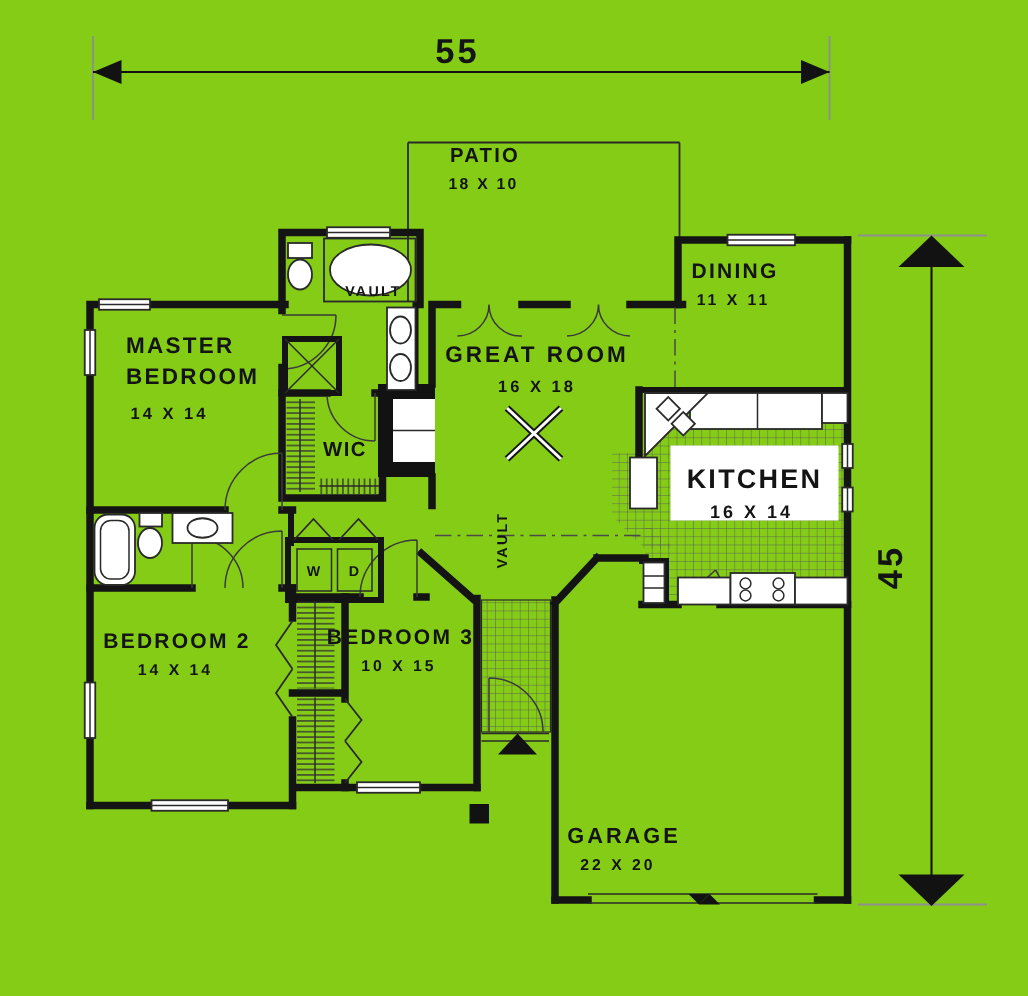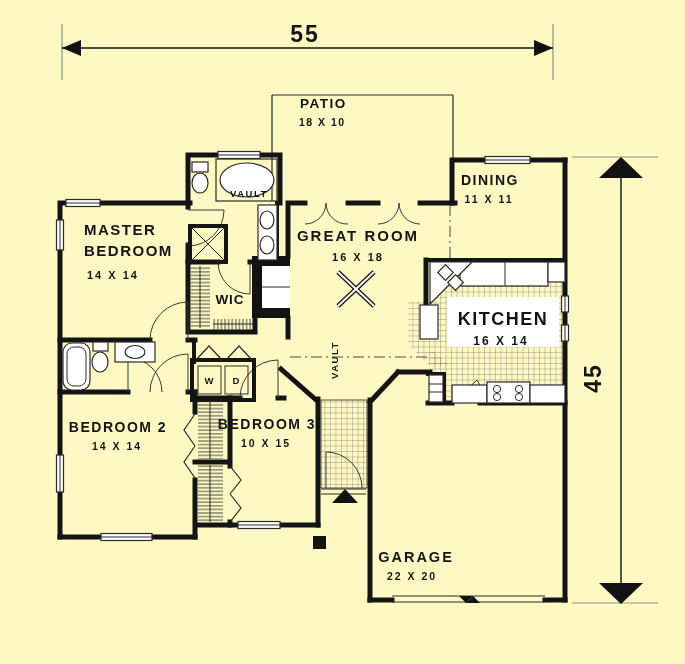--- a/index.html
+++ b/index.html
@@ -1,16 +1,16 @@
 <!DOCTYPE html>
 <html><head>
 <meta charset="utf-8">
 <style>
   html,body{margin:0;padding:0;background:#ffffff;}
-  .page{width:685px;height:664px;background:#fef9c3;position:relative;overflow:hidden;}
+  .page{width:685px;height:664px;background:#84cc16;position:relative;overflow:hidden;}
   svg{display:block;}
   .wall{stroke:#141414;stroke-width:5;fill:none;stroke-linecap:square;}
   .wall4{stroke:#141414;stroke-width:4;fill:none;stroke-linecap:square;}
   .thin{stroke:#2a2a2a;stroke-width:1.2;fill:none;}
   .thin2{stroke:#2a2a2a;stroke-width:1;fill:none;}
   .fix{fill:#ffffff;stroke:#2a2a2a;stroke-width:1.2;}
   .arc{stroke:#3a3a3a;stroke-width:1;fill:none;}
   .dashdot{stroke:#4a4a4a;stroke-width:1;fill:none;stroke-dasharray:11 4 2 4;}
   .gray{stroke:#8f8f8f;stroke-width:1.2;fill:none;}
   .dim{stroke:#111;stroke-width:1.4;fill:none;}

